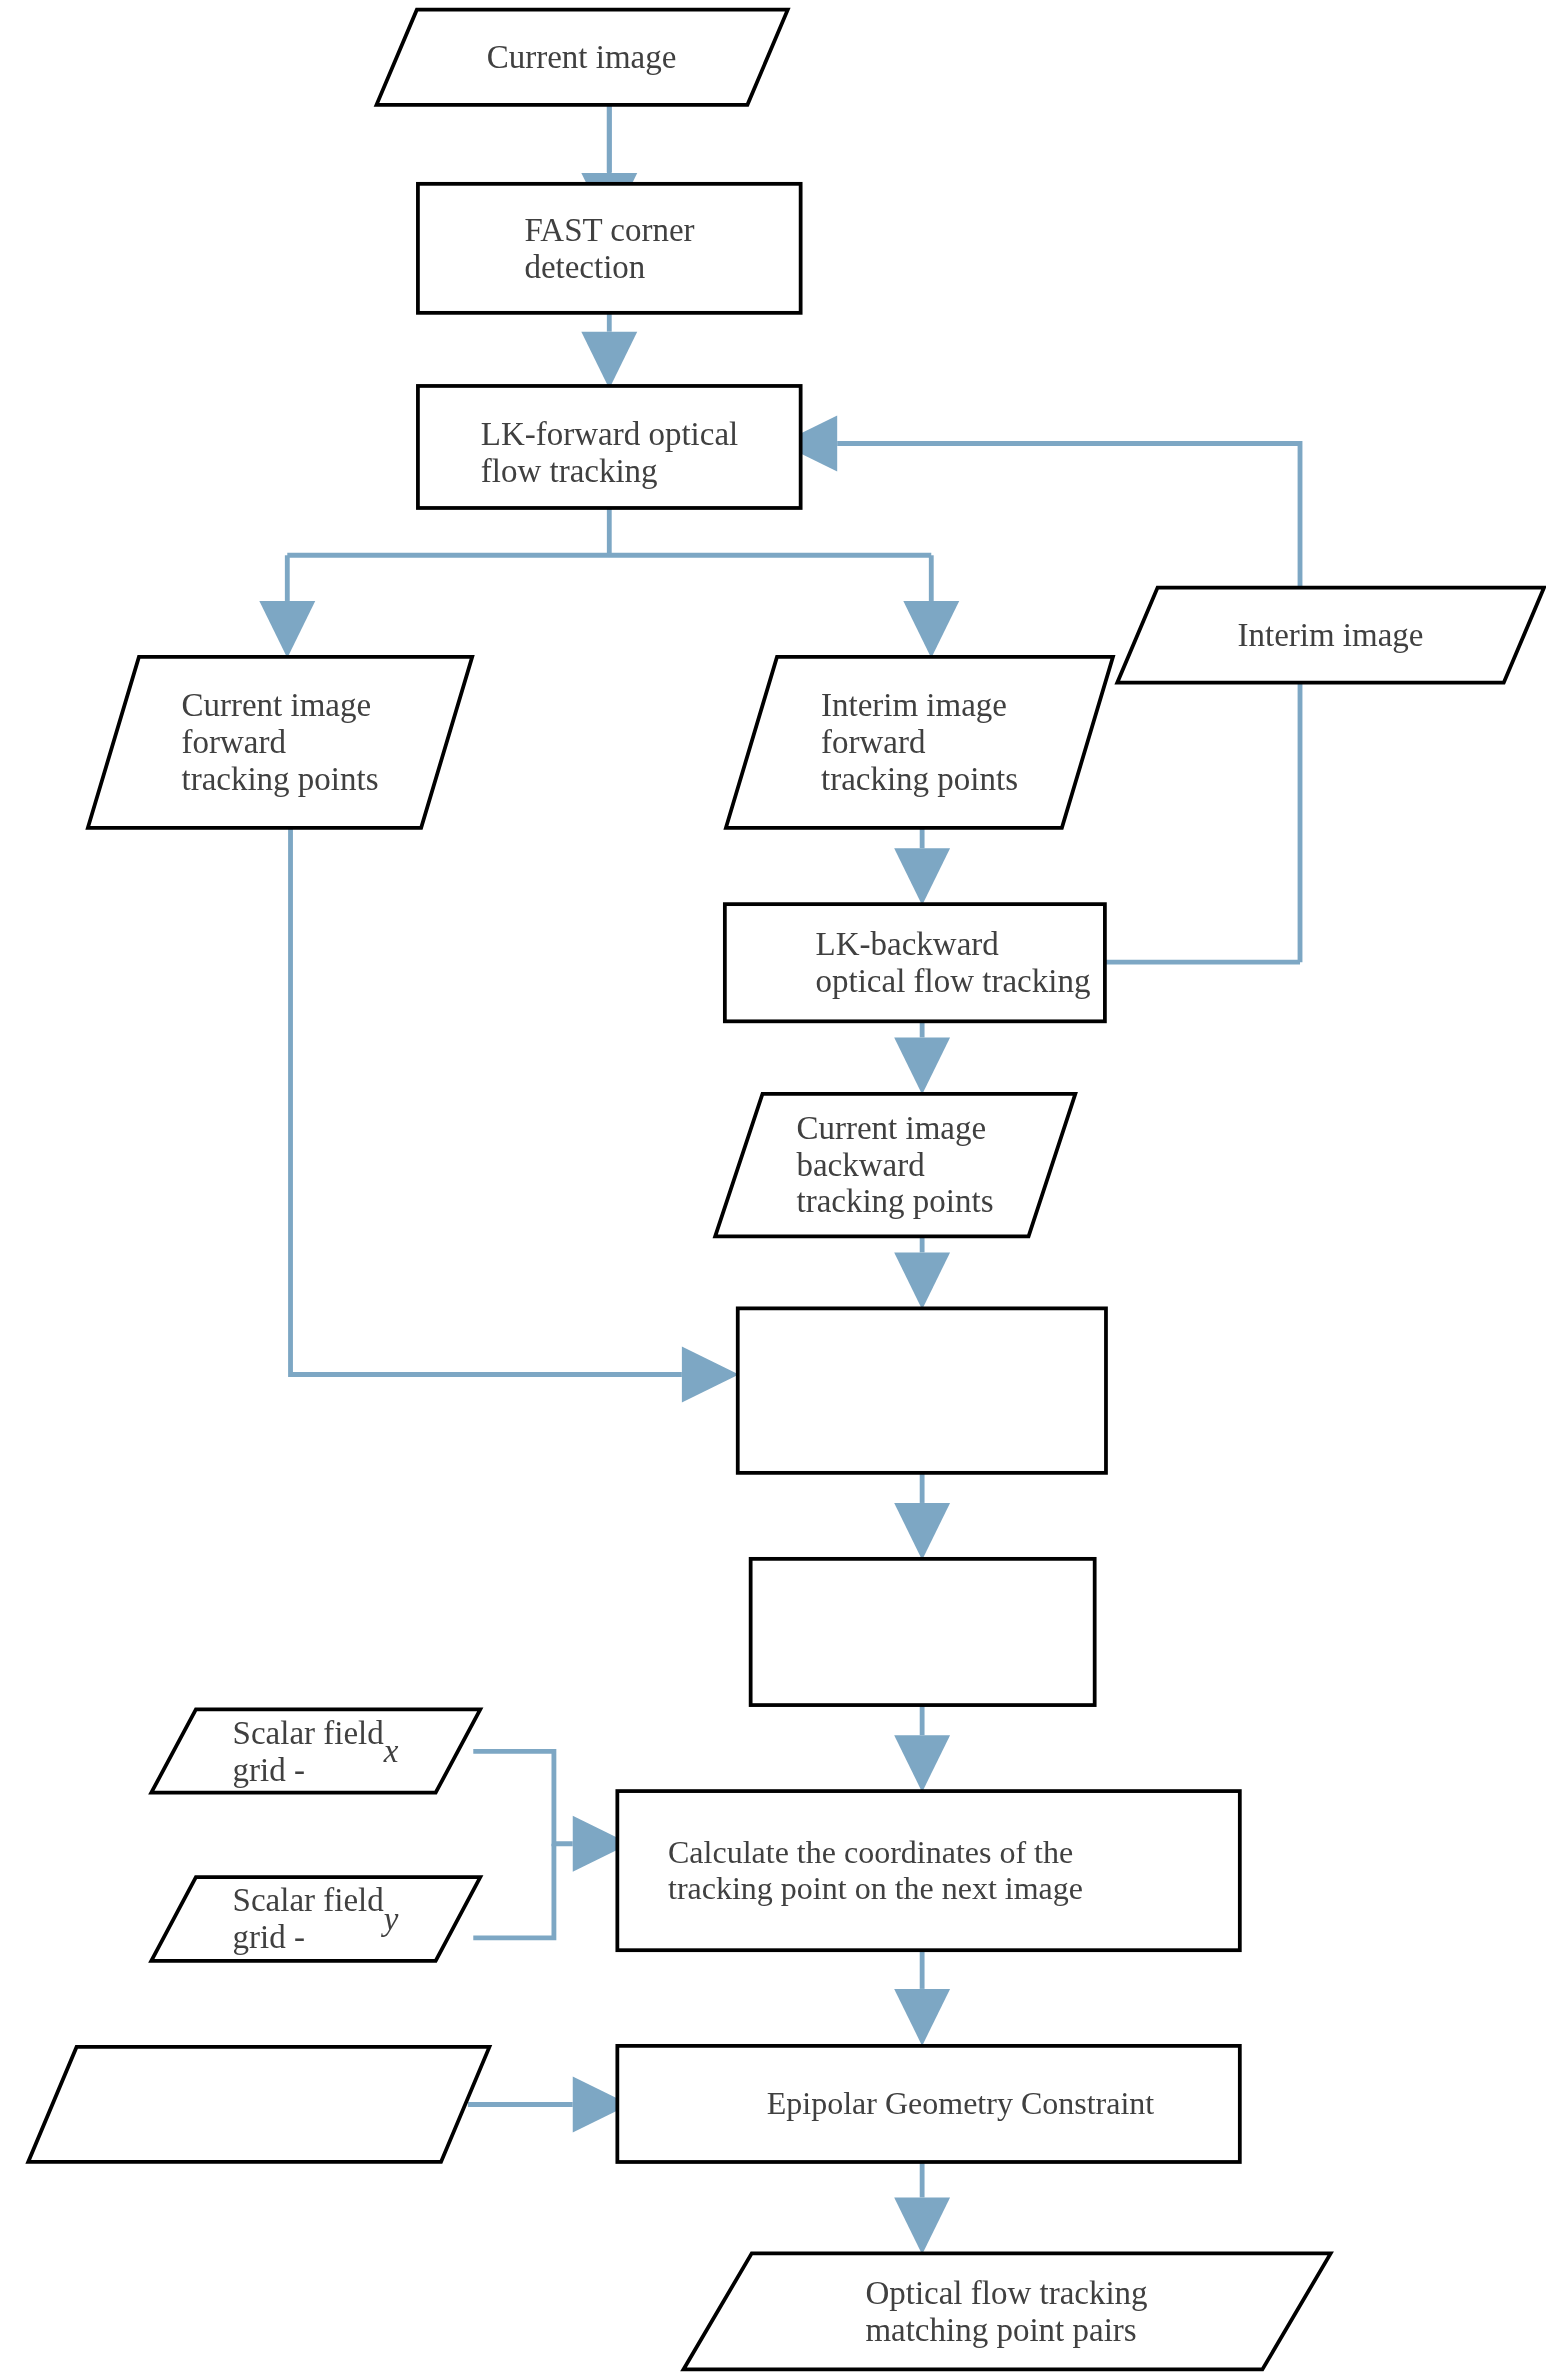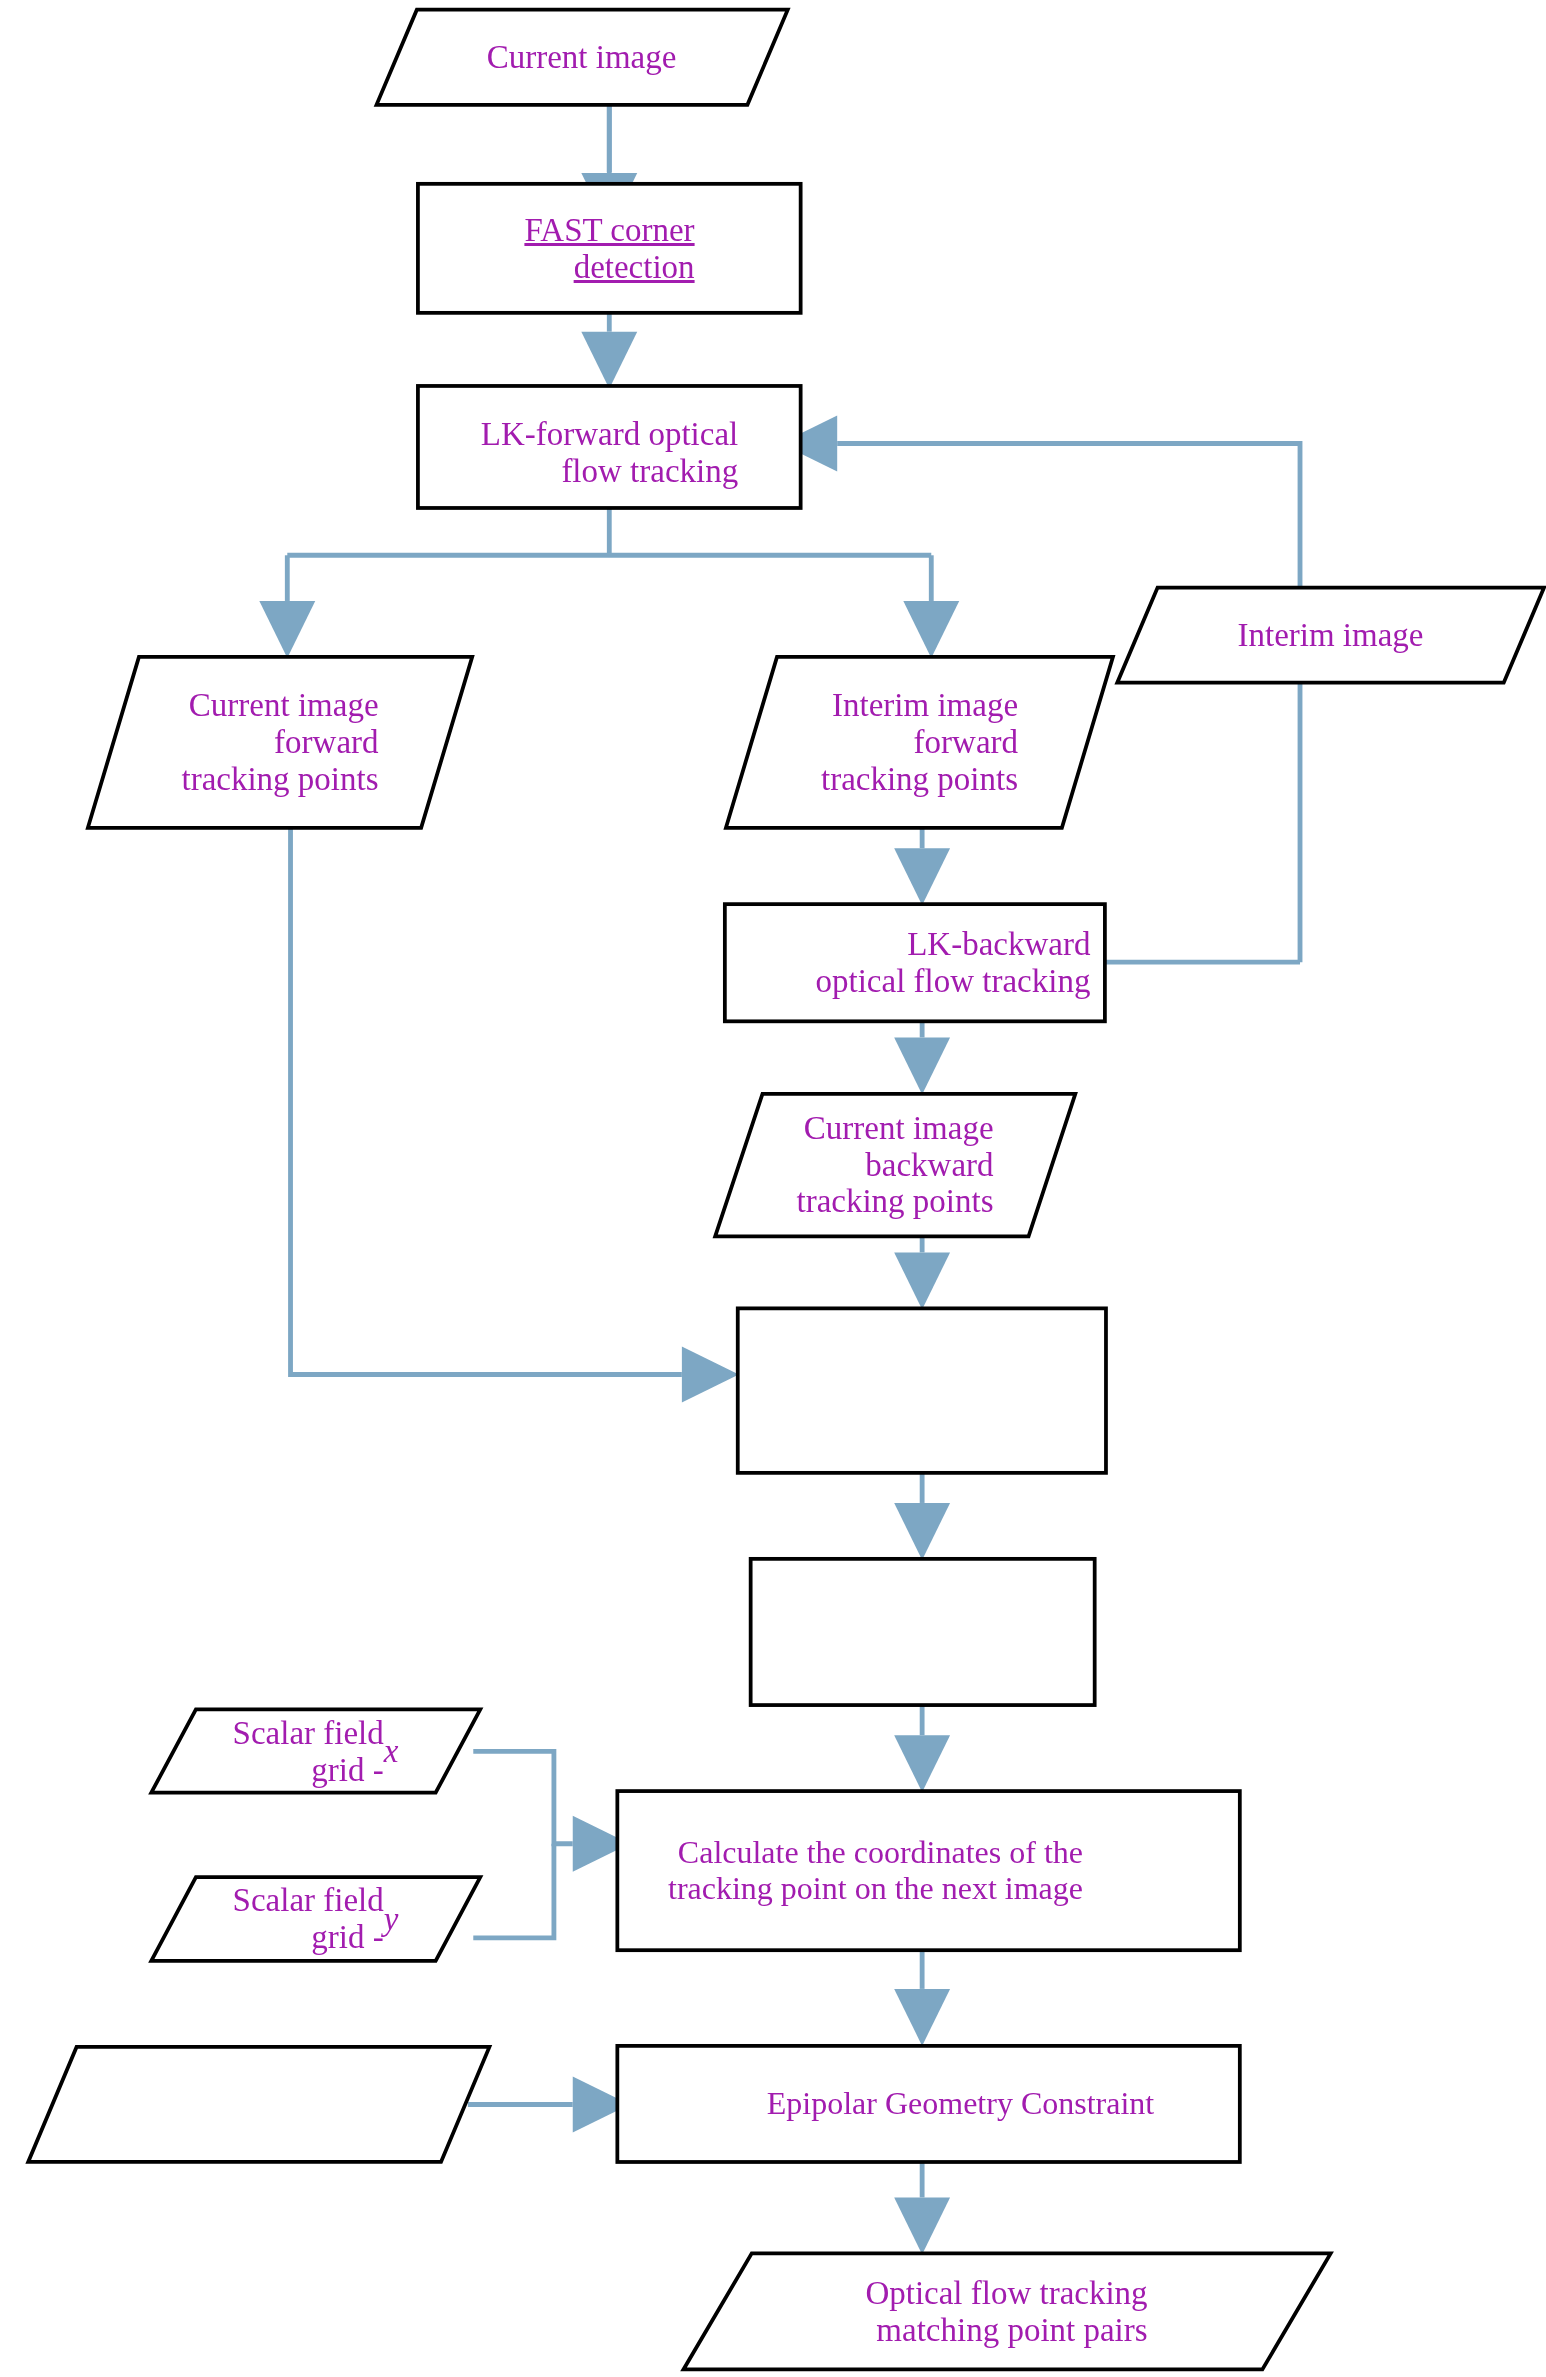--- a/index.html
+++ b/index.html
@@ -2,22 +2,22 @@
 <html style="font-size:8.6px"><head>
 <meta charset="utf-8">
 <style>
   html,body{margin:0;padding:0;background:#ffffff;}
   #stage{position:relative;width:1547px;height:2377px;background:#fff;
          font-family:"Liberation Serif","DejaVu Serif",serif;}
   svg{position:absolute;left:0;top:0;width:1547px;height:2377px;display:block;}
   .nodeText{
     position:absolute;
     display:flex;align-items:center;justify-content:center;
-    text-align:right;
-    color:#a21caf;
+    text-align:left;
+    color:#404040;
     font-family:"Liberation Serif","DejaVu Serif",serif;
     line-height:1.12;
     white-space:pre-line;
     pointer-events:none;
   }
   .t-lg{font-size:33px;}
   .t-md{font-size:32px;}
   .ital{font-style:italic;}
 </style>
 </head>
@@ -120,21 +120,21 @@
       <polygon points="142,3808 910,3808 820,4022 52,4022"></polygon>
 
       <rect x="1148" y="3806" width="1158" height="216"></rect>
 
       <polygon points="1398,4192 2475,4192 2348,4408 1271,4408"></polygon>
     </g>
   </svg>
 
   <div class="nodeText t-lg" style="left:376px;top:9.7px;width:411px;height:95px;">Current image</div>
 
-  <div class="nodeText t-lg" style="left:418px;top:184px;width:383px;height:129px;text-decoration:underline;">FAST corner
+  <div class="nodeText t-lg" style="left:418px;top:184px;width:383px;height:129px;">FAST corner
 detection</div>
 
   <div class="nodeText t-lg" style="left:418px;top:386px;width:383px;height:134px;">LK-forward optical
 flow tracking</div>
 
   <div class="nodeText t-lg" style="left:88px;top:657px;width:384px;height:171px;">Current image
 forward
 tracking points</div>
 
   <div class="nodeText t-lg" style="left:726px;top:657px;width:387px;height:171px;">Interim image

